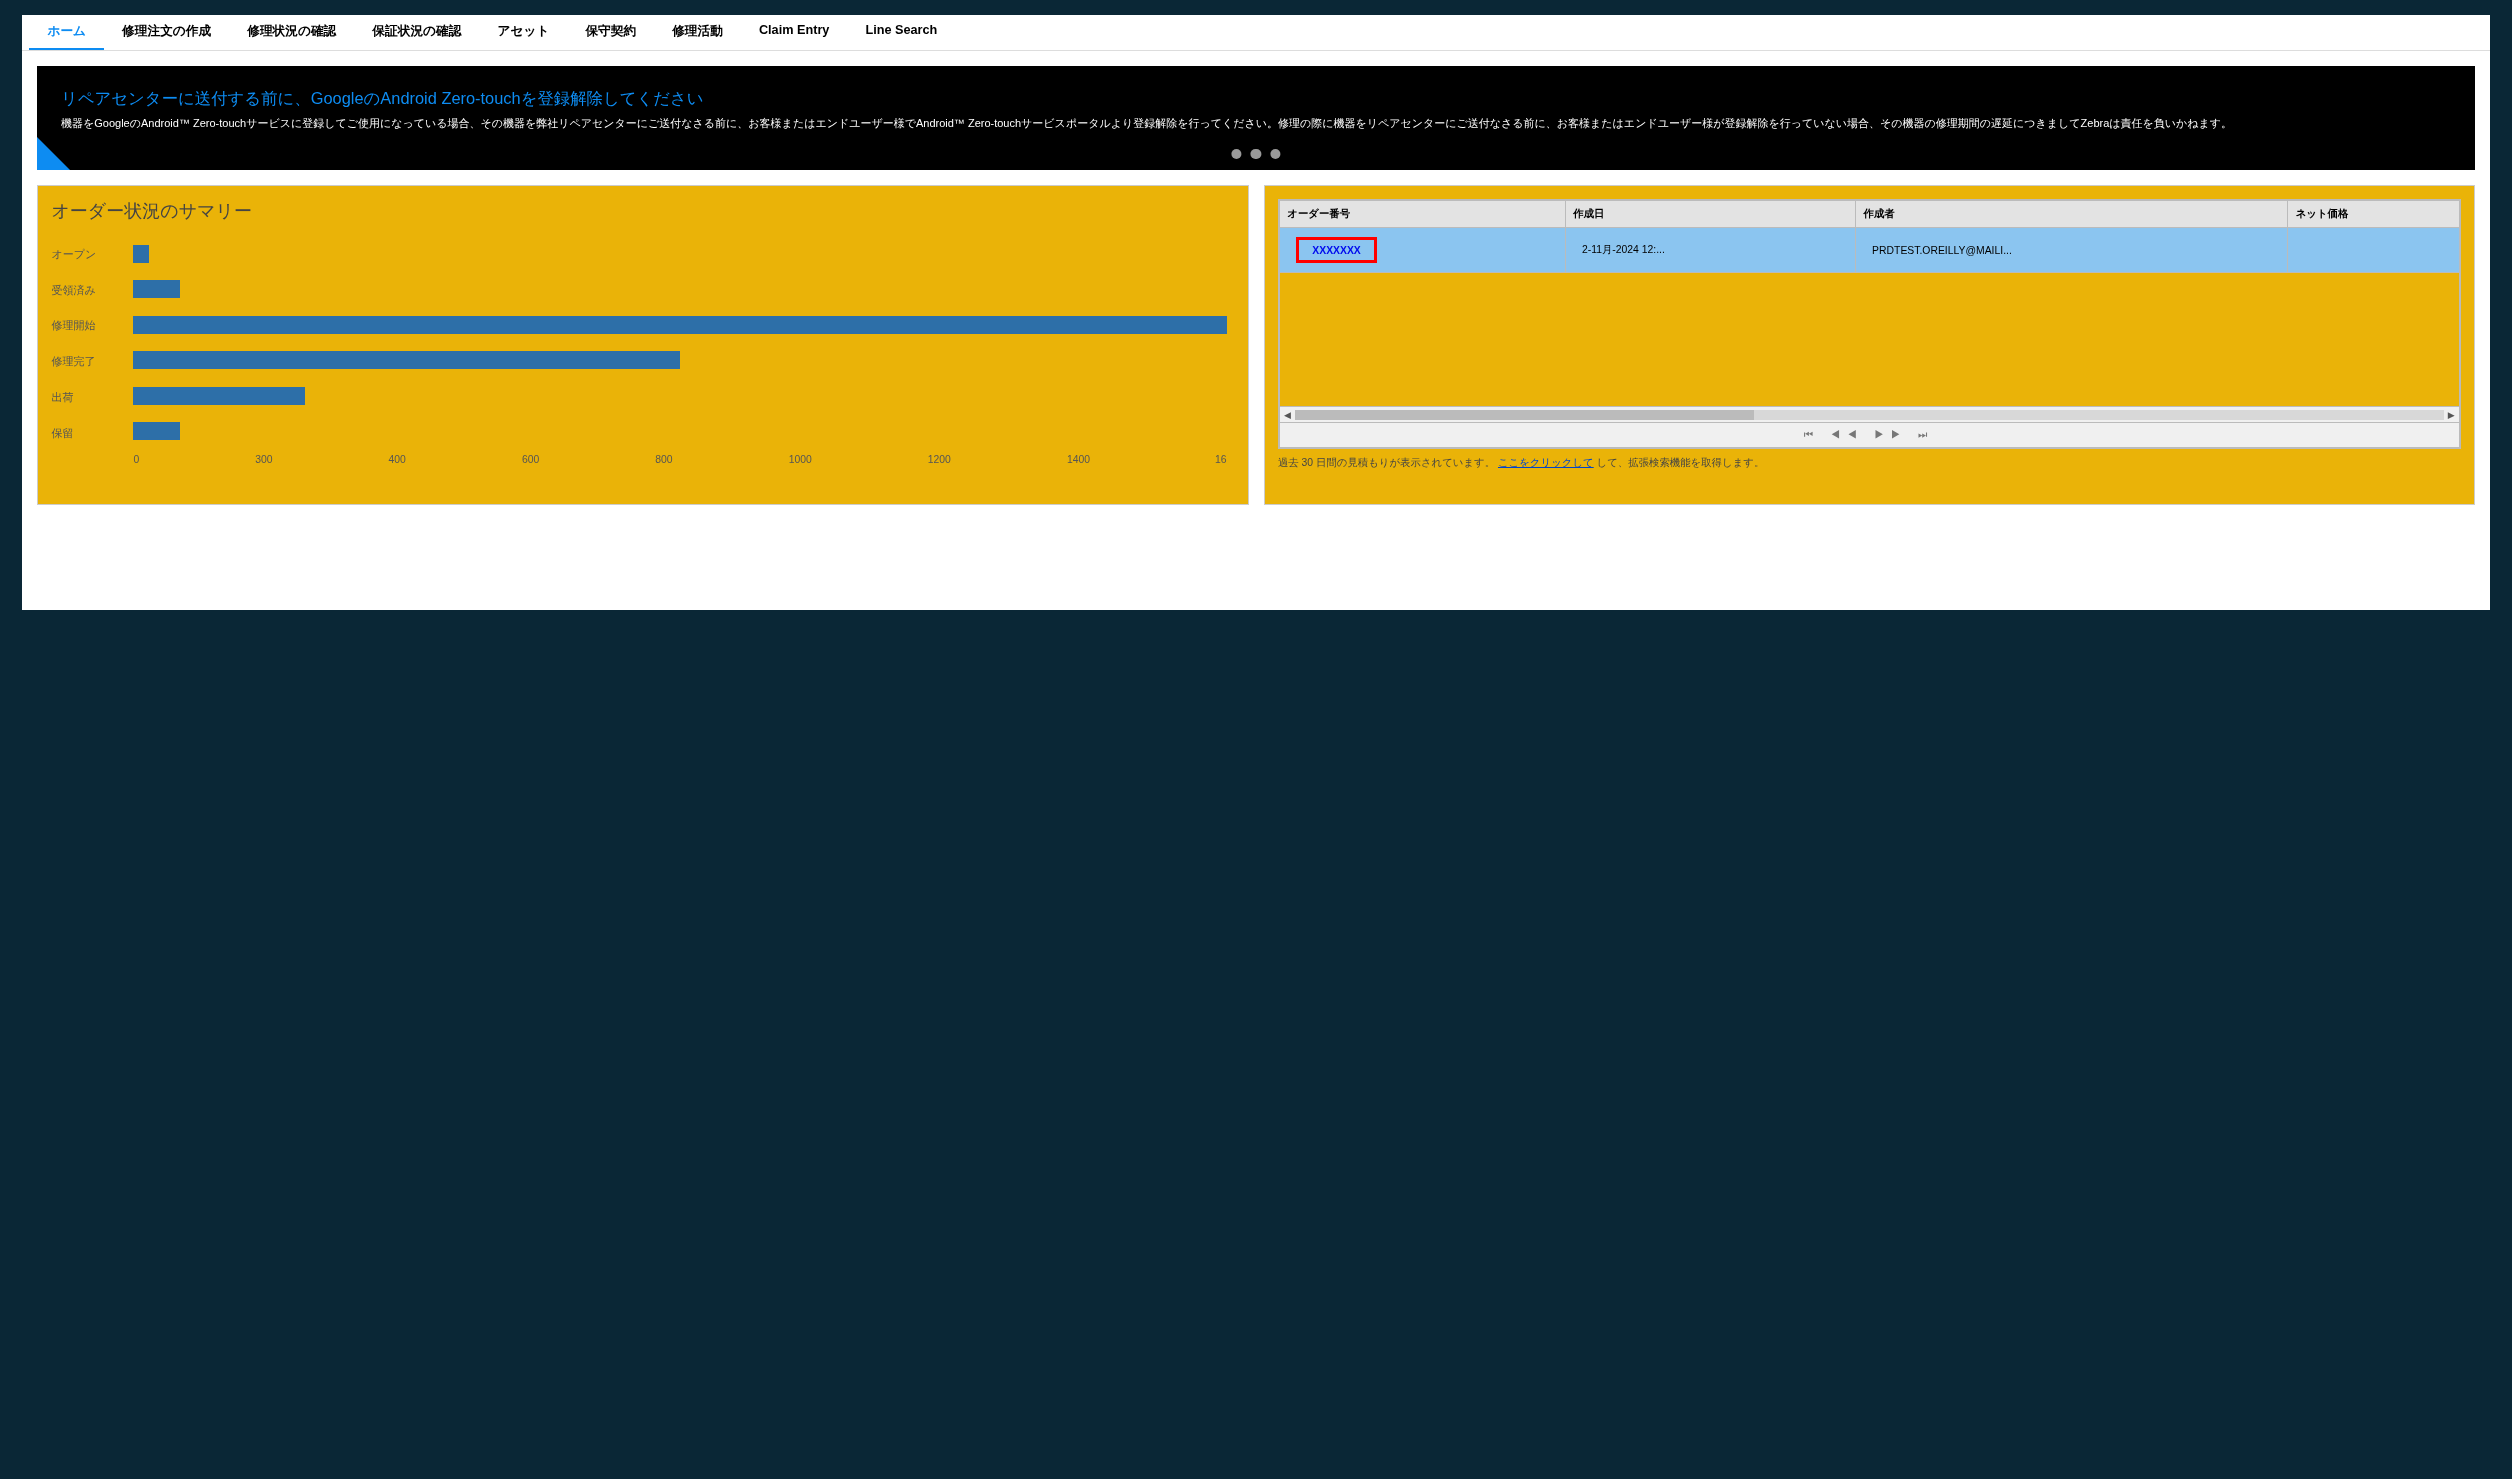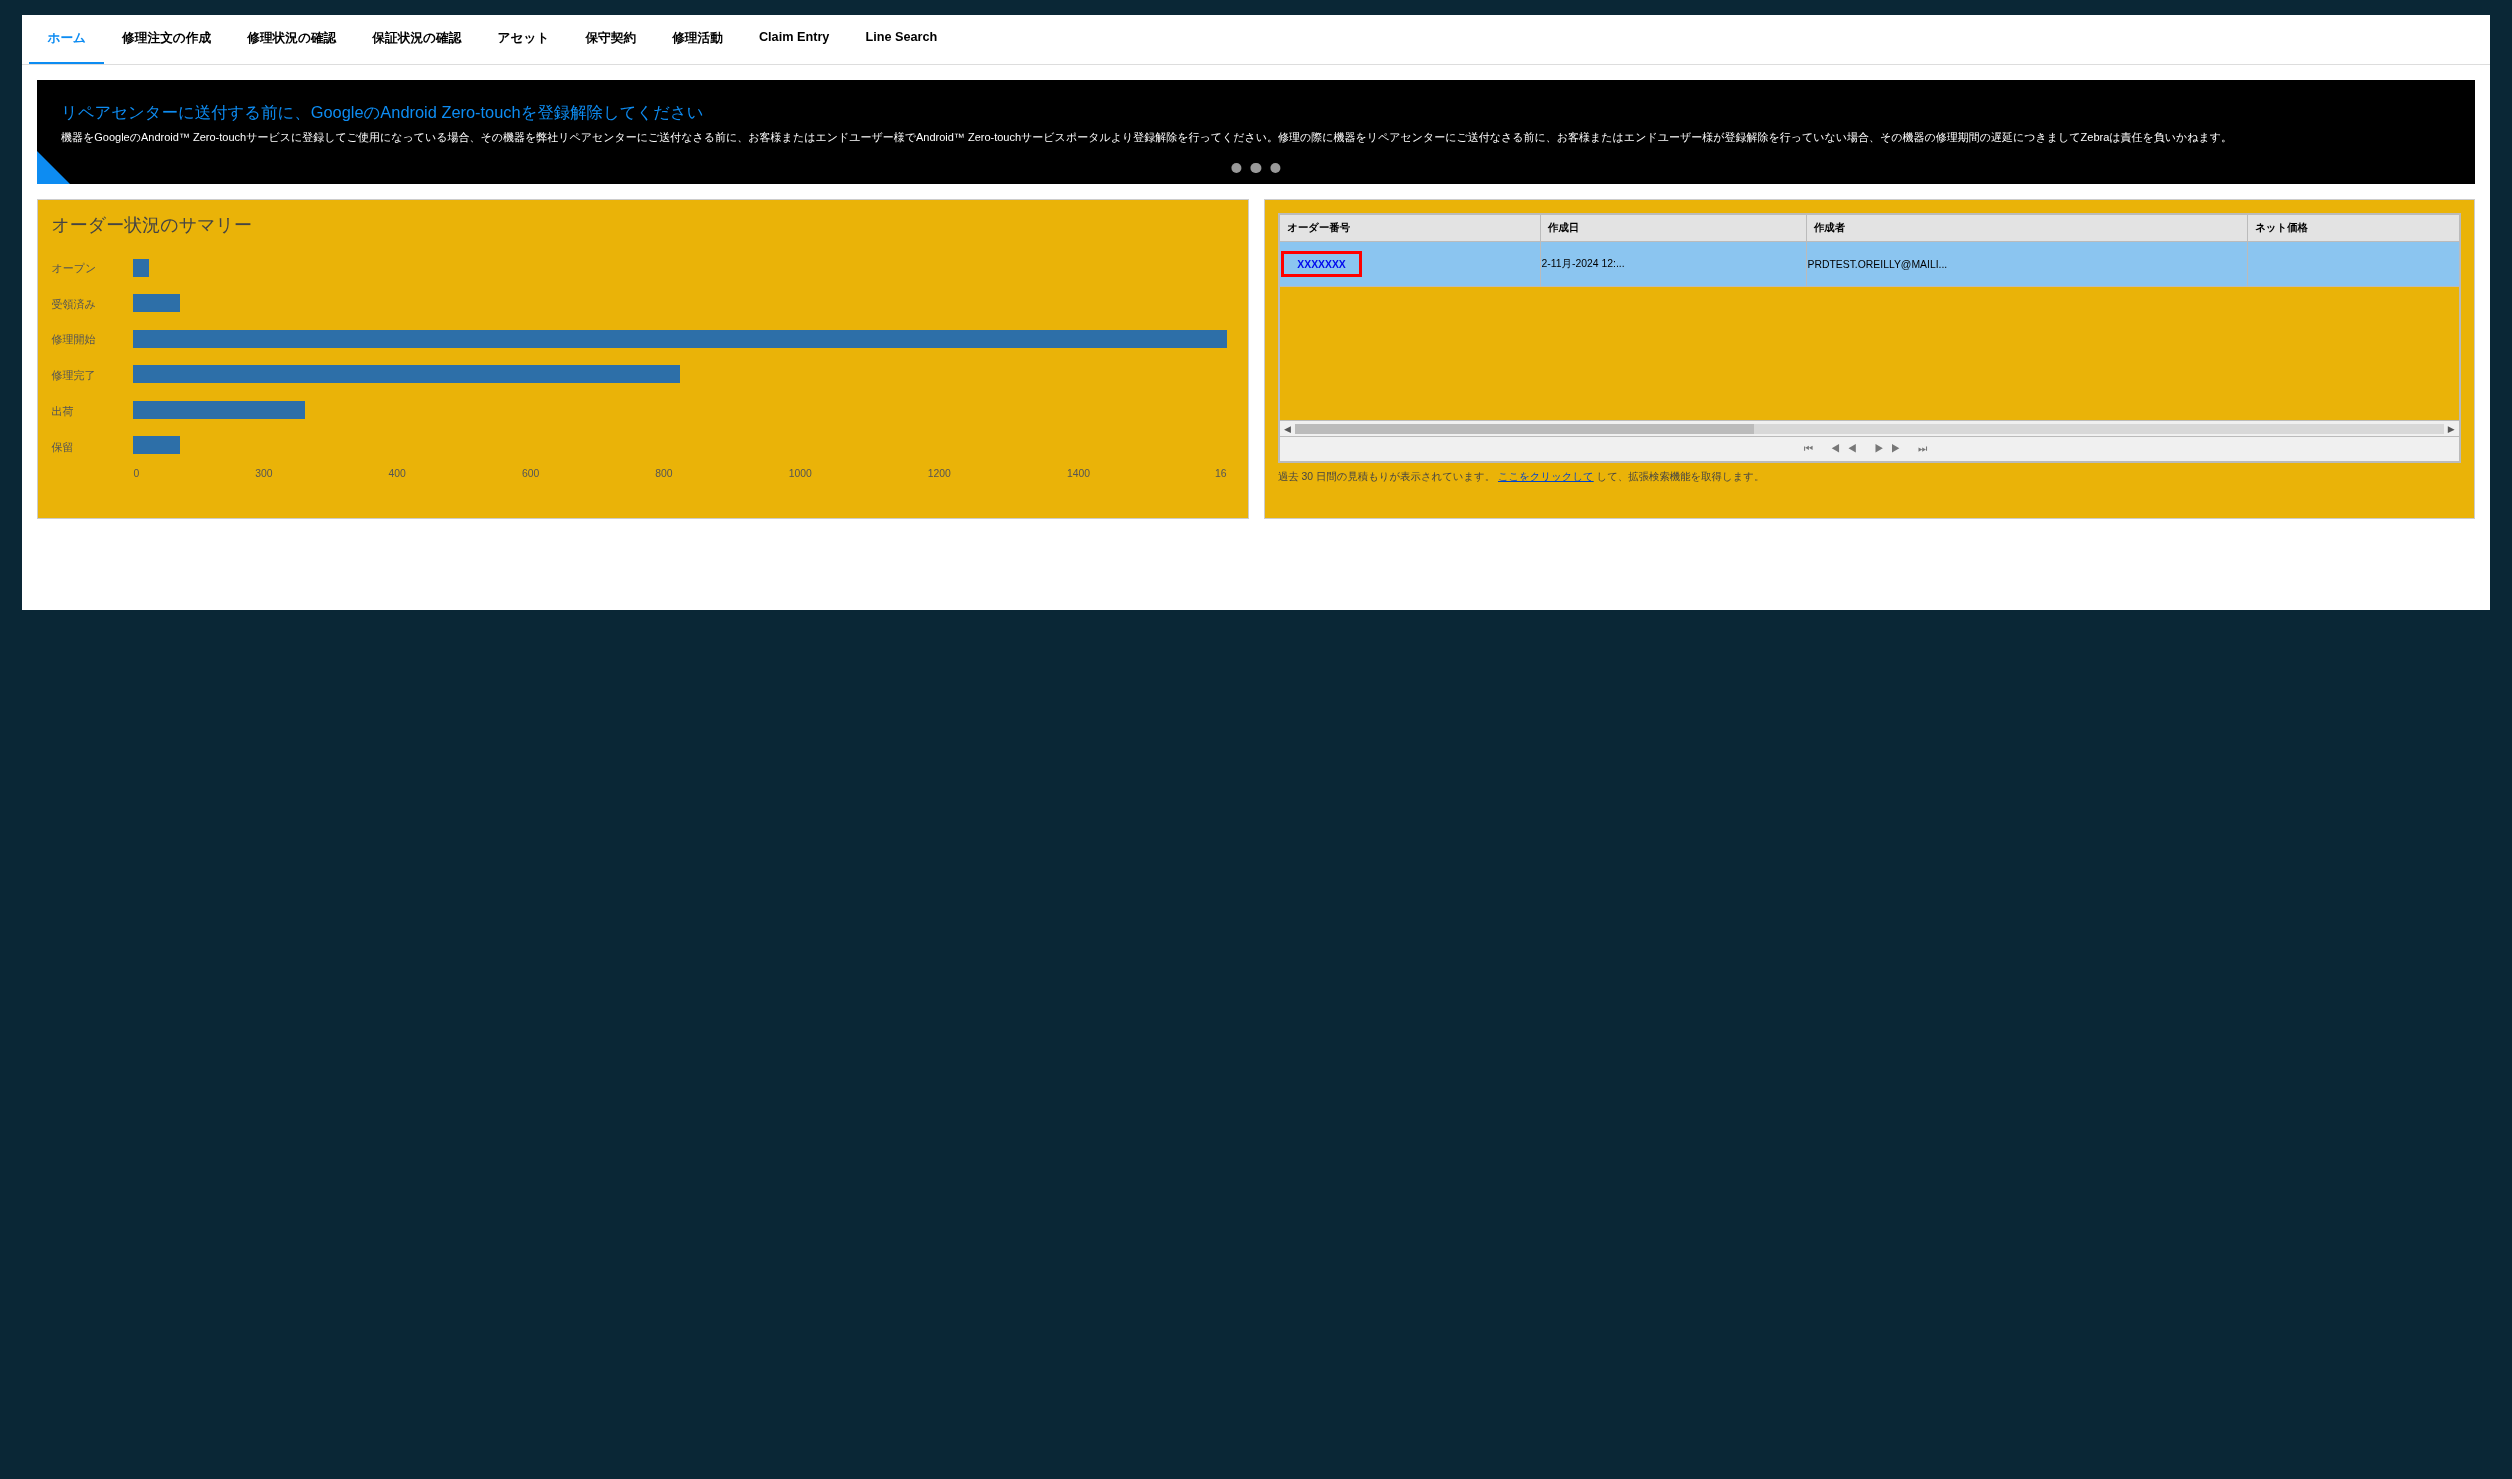--- a/index.html
+++ b/index.html
@@ -1,19 +1,19 @@
 <!DOCTYPE html>
 <html style="font-size:12px"><head>
   <meta charset="utf-8">
   <style>
     * { box-sizing: border-box; margin: 0; padding: 0; }
     body { font-family: Arial, "Hiragino Sans", "Meiryo", sans-serif; background: #0a2736; padding: 15px 22px; }
     .page { background: #fff; min-height: 595px; }
     .tabs { display: flex; gap: 0; border-bottom: 0.7px solid #ddd; padding: 0 7.4px; }
-    .tab { padding: 15px 18px; font-size: 12.7px; font-weight: bold; color: #000; cursor: pointer; border-bottom: 2.2px solid transparent; }
+    .tab { padding: 8px 18px; font-size: 12.7px; font-weight: bold; color: #000; cursor: pointer; border-bottom: 2.2px solid transparent; }
     .tab.active { color: #0d8cf2; border-bottom-color: #0d8cf2; }
     .banner { background: #000; color: #fff; margin: 15px; position: relative; padding: 21px 24px 37px; }
     .banner-corner { position: absolute; bottom: 0; left: 0; width: 0; height: 0; border-left: 33px solid #0d8cf2; border-top: 33px solid transparent; }
     .banner-title { font-size: 16.4px; color: #0d8cf2; margin-bottom: 4px; line-height: 1.4; }
     .banner-body { font-size: 11px; line-height: 1.7; }
     .dots { position: absolute; bottom: 10.4px; left: 50%; transform: translateX(-50%); display: flex; gap: 9px; }
     .dot { width: 10.4px; height: 10.4px; border-radius: 50%; background: #999; }
     .panels { display: flex; gap: 15px; padding: 0 15px 15px; }
     .panel { flex: 1; border: 0.7px solid #ccc; padding: 13.4px; background: #eab308; }
     .panel-title { font-size: 18px; color: #444; margin-bottom: 15px; }
@@ -24,21 +24,21 @@
     .chart-row { display: flex; align-items: center; height: 31px; margin-bottom: 4.5px; }
     .chart-label { position: absolute; left: 0; width: 78px; font-size: 11px; color: #555; }
     .chart-bar-area { flex: 1; height: 100%; position: relative; }
     .chart-bar { position: absolute; top: 6.7px; height: 18px; background: #2d6fa8; }
     .chart-axis { display: flex; justify-content: space-between; margin-top: 7.4px; padding-left: 0; font-size: 10.4px; color: #555; }
     .axis-extra { margin-left: 9px; }
 
     .table-wrap { border: 0.7px solid #bbb; }
     .table { width: 100%; border-collapse: collapse; font-size: 10.4px; }
     .table th { background: #e3e3e3; border: 0.7px solid #bbb; padding: 6px 7.4px; text-align: left; font-weight: bold; }
-    .table td { border: 0.7px solid #bbb; padding: 9px 1px; }
+    .table td { border: 0.7px solid #bbb; padding: 9px 16px; }
     .table tr.selected td { background: #8bc5f0; }
     .link-cell { color: #000aee; font-weight: bold; }
     .highlight-box { border: 3.7px solid #ff0000; padding: 4.5px 13.4px; display: inline-block; }
     .table-body-area { height: 134px; }
     .scrollbar-h { display: flex; align-items: center; border: 0.7px solid #bbb; border-top: none; background: #f0f0f0; height: 16.4px; }
     .scroll-arrow { width: 15px; height: 15px; display: flex; align-items: center; justify-content: center; font-size: 9px; color: #555; cursor: pointer; }
     .scroll-track { flex: 1; background: #d8d8d8; height: 10.4px; position: relative; }
     .scroll-thumb { position: absolute; left: 0; width: 40%; height: 100%; background: #bbb; }
     .pagination-controls { text-align: center; padding: 6px 0; border: 0.7px solid #bbb; border-top: none; background: #f0f0f0; color: #777; font-size: 10.4px; letter-spacing: 7.4px; }
     .footer-note { font-size: 10.4px; color: #444; margin-top: 6px; line-height: 1.5; }

